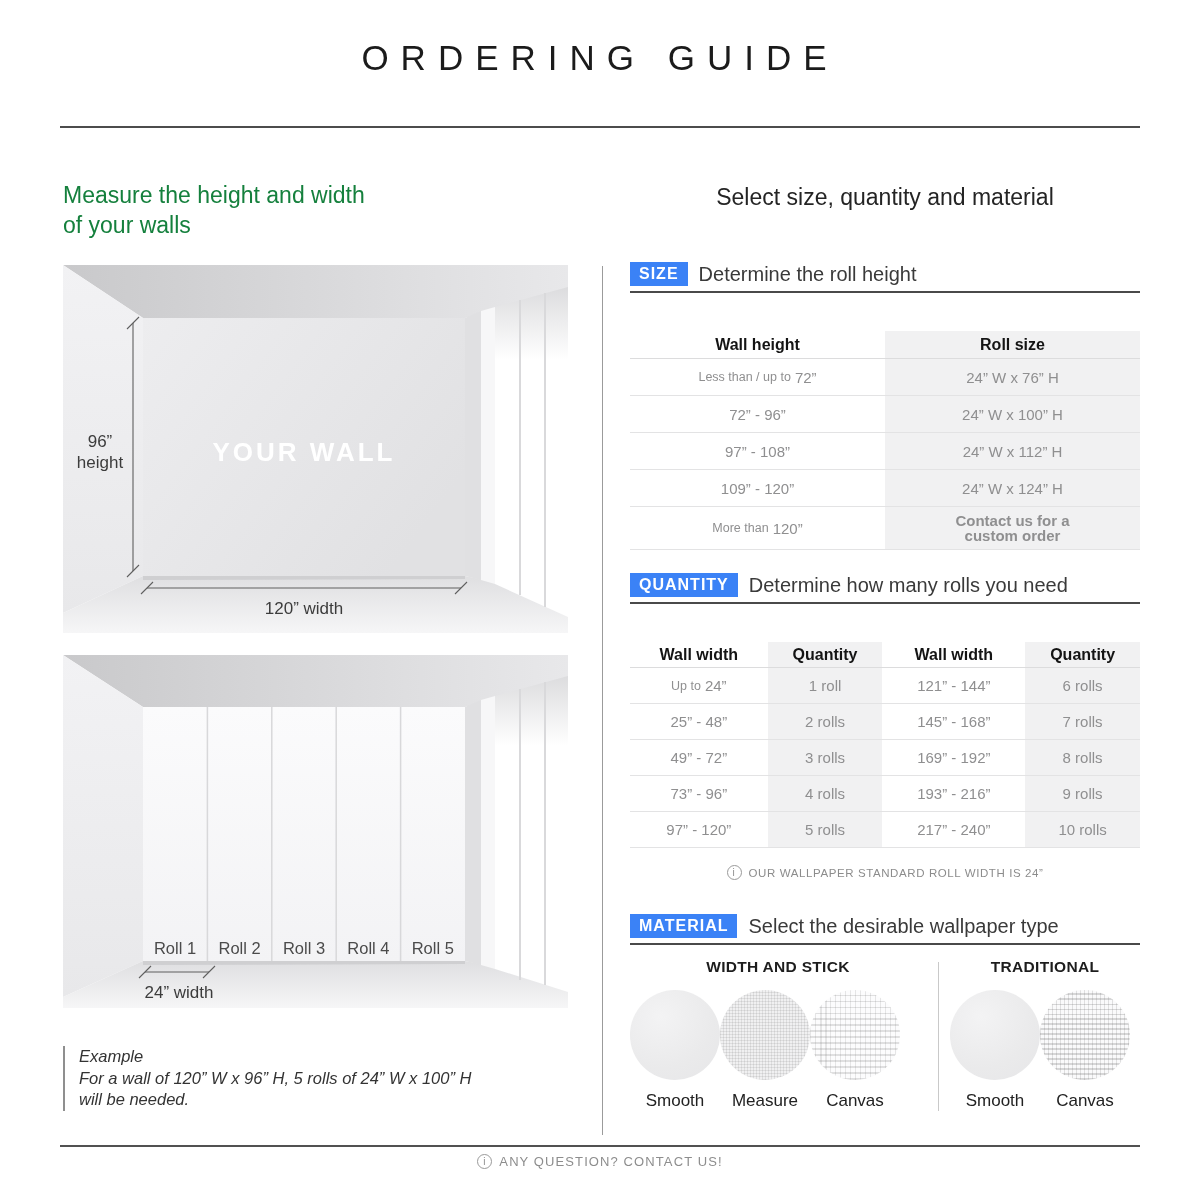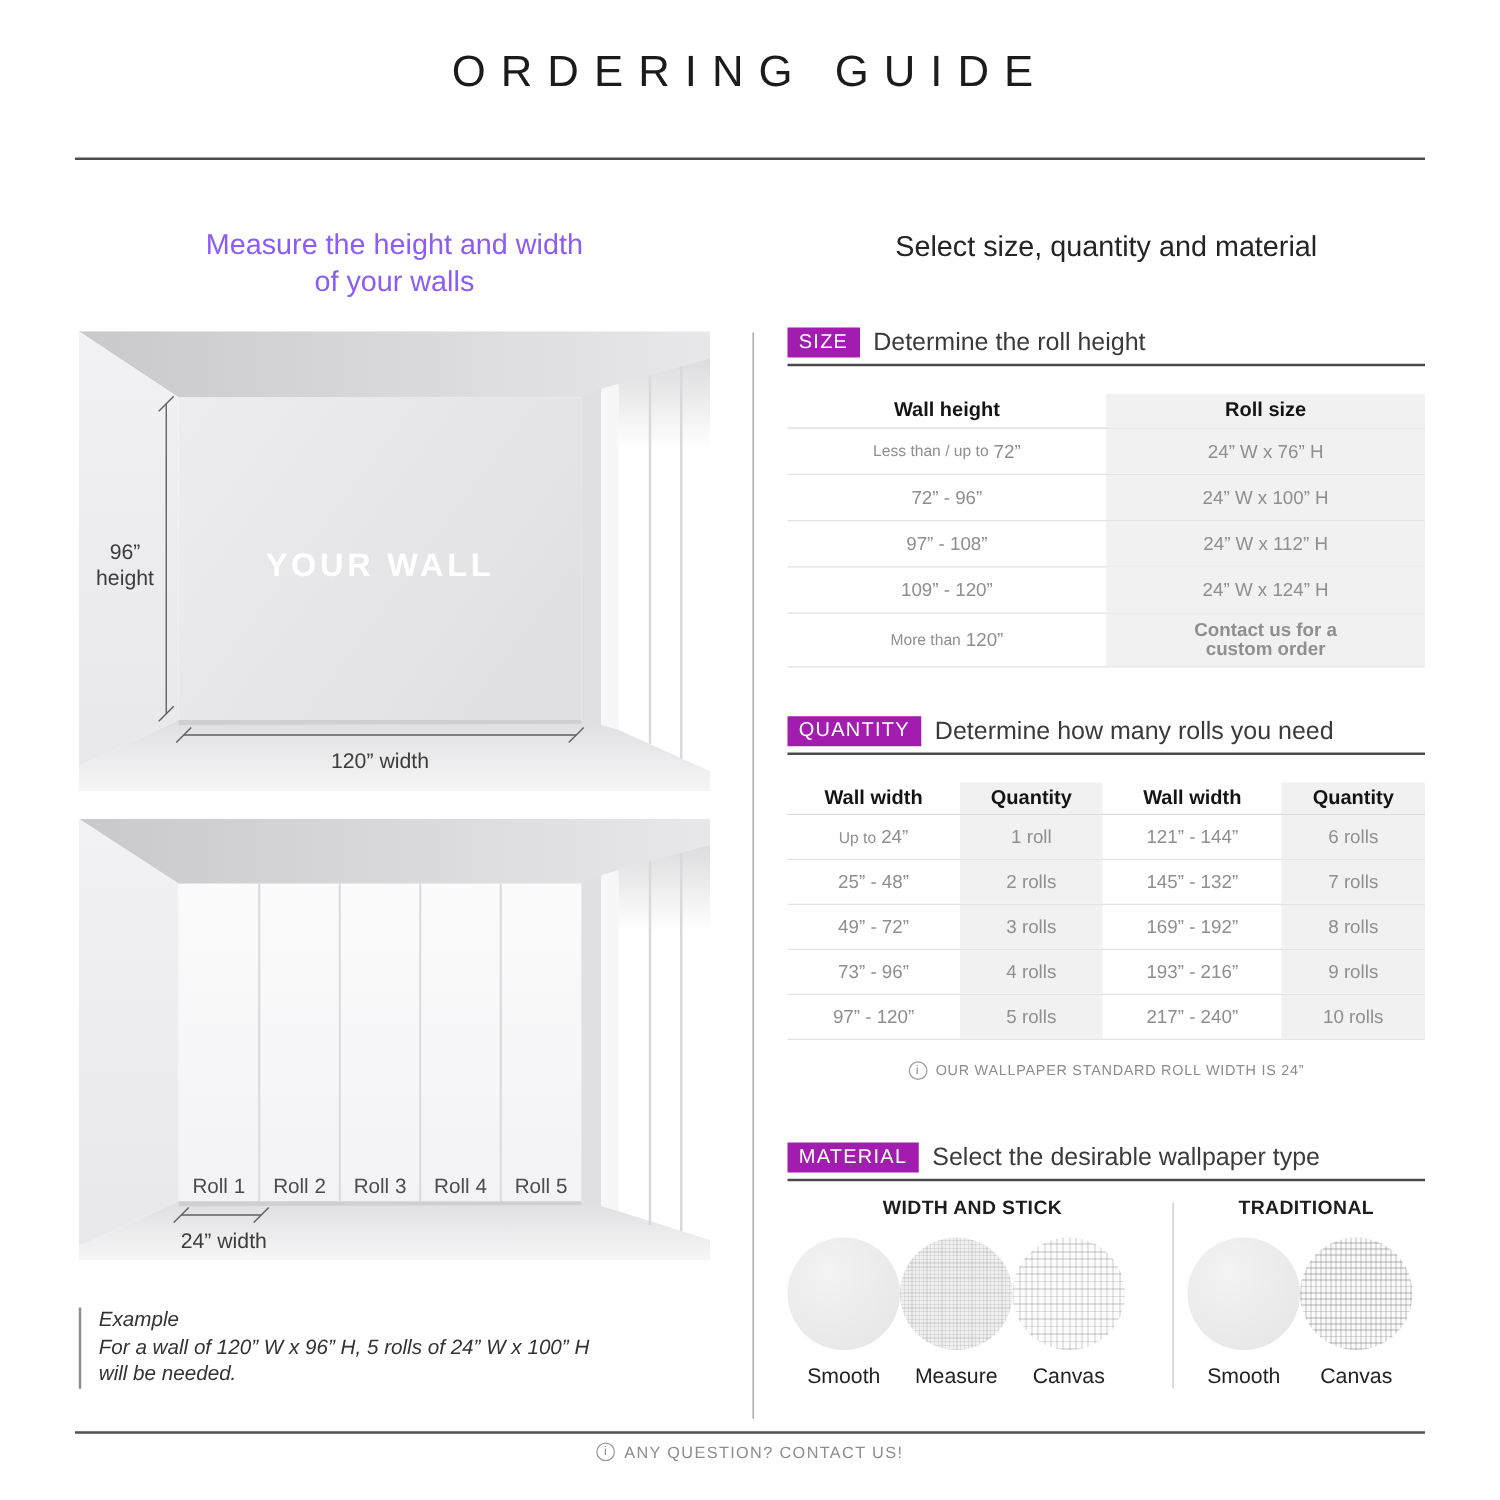--- a/index.html
+++ b/index.html
@@ -4,22 +4,22 @@
 <style>
   html,body{margin:0;padding:0;background:#fff;}
   body{font-family:"Liberation Sans",sans-serif;color:#222;}
   .page{position:relative;width:1200px;height:1200px;background:#fff;overflow:hidden;}
 
   .title{position:absolute;top:38px;left:0;right:0;text-align:center;
          font-size:35px;font-weight:500;letter-spacing:12px;color:#1b1b1b;}
   .rule-top{position:absolute;top:126px;left:60px;width:1080px;height:2px;background:#4c4c4c;}
   .rule-bottom{position:absolute;top:1145px;left:60px;width:1080px;height:2px;background:#515151;}
 
-  .left-heading{position:absolute;top:180px;left:63px;width:505px;text-align:center;
-                font-size:23px;line-height:30px;font-weight:500;color:#8b5cf6;}
+  .left-heading{position:absolute;top:180px;left:63px;width:505px;text-align:left;
+                font-size:23px;line-height:30px;font-weight:500;color:#15803d;}
   .right-heading{position:absolute;top:184px;left:630px;width:510px;text-align:center;
                  font-size:23px;font-weight:500;color:#242424;}
 
   .room{position:absolute;left:63px;}
   #room1{top:265px;}
   #room2{top:655px;}
   svg text{font-family:"Liberation Sans",sans-serif;}
   .dim-text{font-size:17px;fill:#3c3c3c;}
   .wall-text{font-size:26px;font-weight:bold;fill:#ffffff;letter-spacing:3px;}
   .roll-text{font-size:16.5px;fill:#4b4b4b;}
@@ -29,25 +29,25 @@
   .example .ex-line{display:block;}
 
   .col-divider{position:absolute;left:602px;top:266px;width:1px;height:869px;background:#9b9b9b;}
 
   .section{position:absolute;left:630px;width:510px;}
   #size-section{top:262px;}
   #quantity-section{top:573px;}
   #material-section{top:914px;}
 
   .sec-head{display:flex;align-items:center;gap:11px;border-bottom:2px solid #4a4a4a;padding-bottom:5px;}
-  .badge{background:#a21caf;color:#fff;font-weight:normal;font-size:16px;letter-spacing:1px;
+  .badge{background:#3b82f6;color:#fff;font-weight:bold;font-size:16px;letter-spacing:1px;
          padding:3px 9px;flex:0 0 auto;}
   .sec-title{font-size:20px;color:#3a3a3a;}
 
-  .tbl{margin-top:22px;}
+  .tbl{margin-top:38px;}
   .trow{display:grid;border-bottom:1px solid #e3e3e4;}
   .t-size .trow{grid-template-columns:1fr 1fr;}
   .t-qty .trow{grid-template-columns:27% 22.5% 28% 22.5%;}
   .trow>div{min-height:36px;display:flex;align-items:center;justify-content:center;
             font-size:15px;color:#8f8f90;text-align:center;}
   .t-qty .trow>div{min-height:35px;}
   .trow.thead{border-bottom:1px solid #dcdcdd;}
   .trow.thead>div{min-height:27px;font-weight:bold;font-size:16px;color:#141414;}
   .t-qty .trow.thead>div{min-height:25px;}
   .gray{background:#f1f1f2;}
@@ -263,21 +263,21 @@
             <span class="cell-sm">Up to </span>
             <span>24”</span>
           </div>
         <div class="gray">1 roll</div>
         <div>121” - 144”</div>
         <div class="gray">6 rolls</div>
       </div>
       <div class="trow">
         <div>25” - 48”</div>
         <div class="gray">2 rolls</div>
-        <div>145” - 132”</div>
+        <div>145” - 168”</div>
         <div class="gray">7 rolls</div>
       </div>
       <div class="trow">
         <div>49” - 72”</div>
         <div class="gray">3 rolls</div>
         <div>169” - 192”</div>
         <div class="gray">8 rolls</div>
       </div>
       <div class="trow">
         <div>73” - 96”</div>

